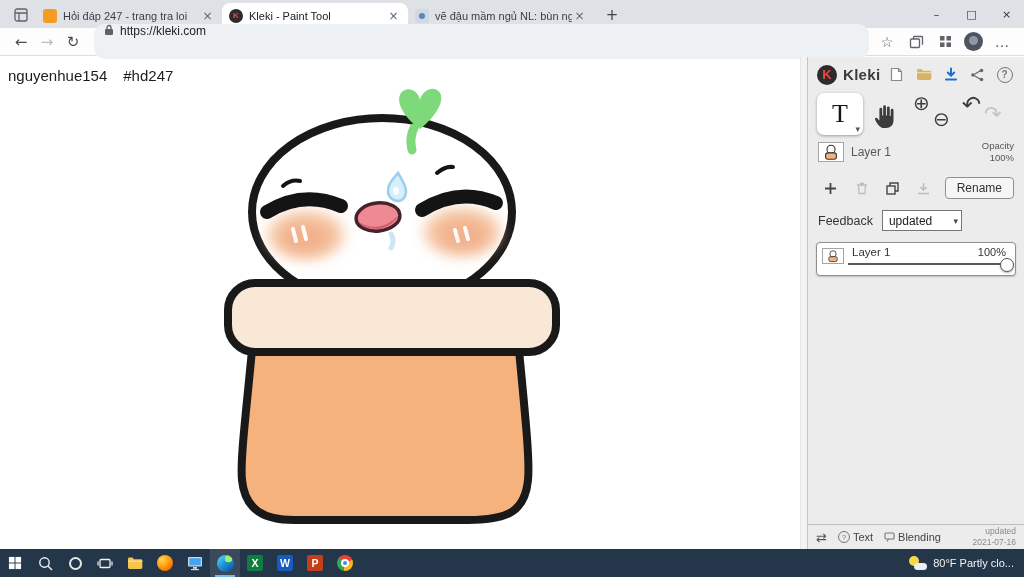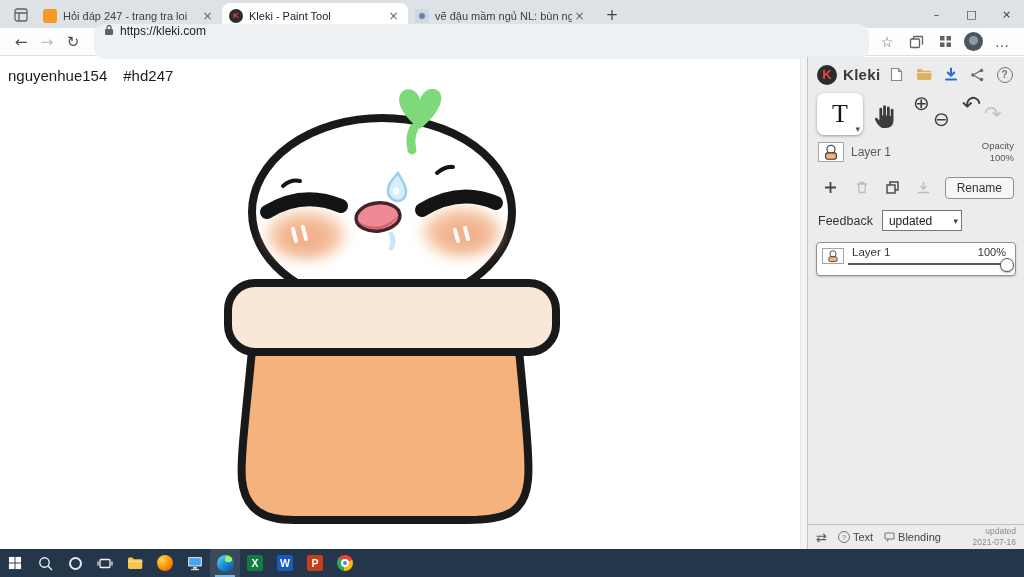--- a/index.html
+++ b/index.html
@@ -61,21 +61,21 @@
   .undogrp{position:relative;width:44px;height:46px;flex:none}
   .undo{position:absolute;left:0;top:0;font-size:23px;color:#3d3d3d;line-height:1}
   .redo{position:absolute;left:22px;top:11px;font-size:21px;color:#c3c3c3;line-height:1}
   .k-info{display:flex;align-items:center;gap:7px;padding:2px 10px;height:28px}
   .thumb{width:26px;height:20px;background:#fff;border:1px solid #a5a5a5;display:flex;align-items:center;justify-content:center;flex:none}
   .lname{font-size:12px;color:#5a5a5a}
   .op{margin-left:auto;display:flex;flex-direction:column;align-items:flex-end;font-size:9.5px;color:#555;line-height:1.25}
   .k-tabs{display:flex;height:26px;border-bottom:1px solid #a8a8a8;margin-top:3px}
   .k-tab{flex:1;display:flex;align-items:center;justify-content:center;font-size:12.5px;color:#4a4a4a}
   .k-tab.active{background:#fbfbfb;border:1px solid #a8a8a8;border-bottom:none;border-radius:3px 3px 0 0;margin-bottom:-1px;color:#1f1f1f}
-  .k-lbtns{display:flex;align-items:flex-start;gap:6px;padding:11px 10px 6px}
+  .k-lbtns{display:flex;align-items:flex-end;gap:6px;padding:11px 10px 6px}
   .ib{width:25px;height:21px;display:flex;align-items:center;justify-content:center;color:#454545}
   .ib.disabled{color:#bdbdbd}
   .rename{margin-left:auto;height:22px;padding:0 11px;font-size:12px;color:#333;background:#f6f6f6;border:1px solid #8f8f8f;border-radius:4px;font-family:inherit}
   .k-blend{display:flex;align-items:center;gap:9px;padding:5px 10px 11px}
   .blabel{font-size:12.5px;color:#333}
   .select{width:80px;height:21px;background:#fff;border:1px solid #767676;display:flex;align-items:center;justify-content:space-between;padding:0 3px 0 6px;font-size:12px;color:#222}
   .select .caret{font-size:9px;color:#444}
   .k-layer{position:relative;margin:0 8px;height:34px;background:#fff;border:1px solid #8f8f8f;border-radius:4px;box-shadow:0 1px 2px rgba(0,0,0,.2)}
   .thumb.small{position:absolute;left:5px;top:5px;width:22px;height:16px}
   .lyr-name{position:absolute;left:35px;top:3px;font-size:11.5px;color:#333}
@@ -415,16 +415,23 @@
     <div class="tk-btn">
         <span class="off wd">W</span>
       </div>
     <div class="tk-btn">
         <span class="off pp">P</span>
       </div>
     <div class="tk-btn">
         <span class="chrome"></span>
       </div>
 
+    <div class="tk-weather">
+      <span class="wicon">
+        <span class="wsun"></span>
+        <span class="wcloud"></span>
+      </span>
+      <span>80°F Partly clo...</span>
+    </div>
 
   </footer>
 
 </div>
 
 </body></html>

